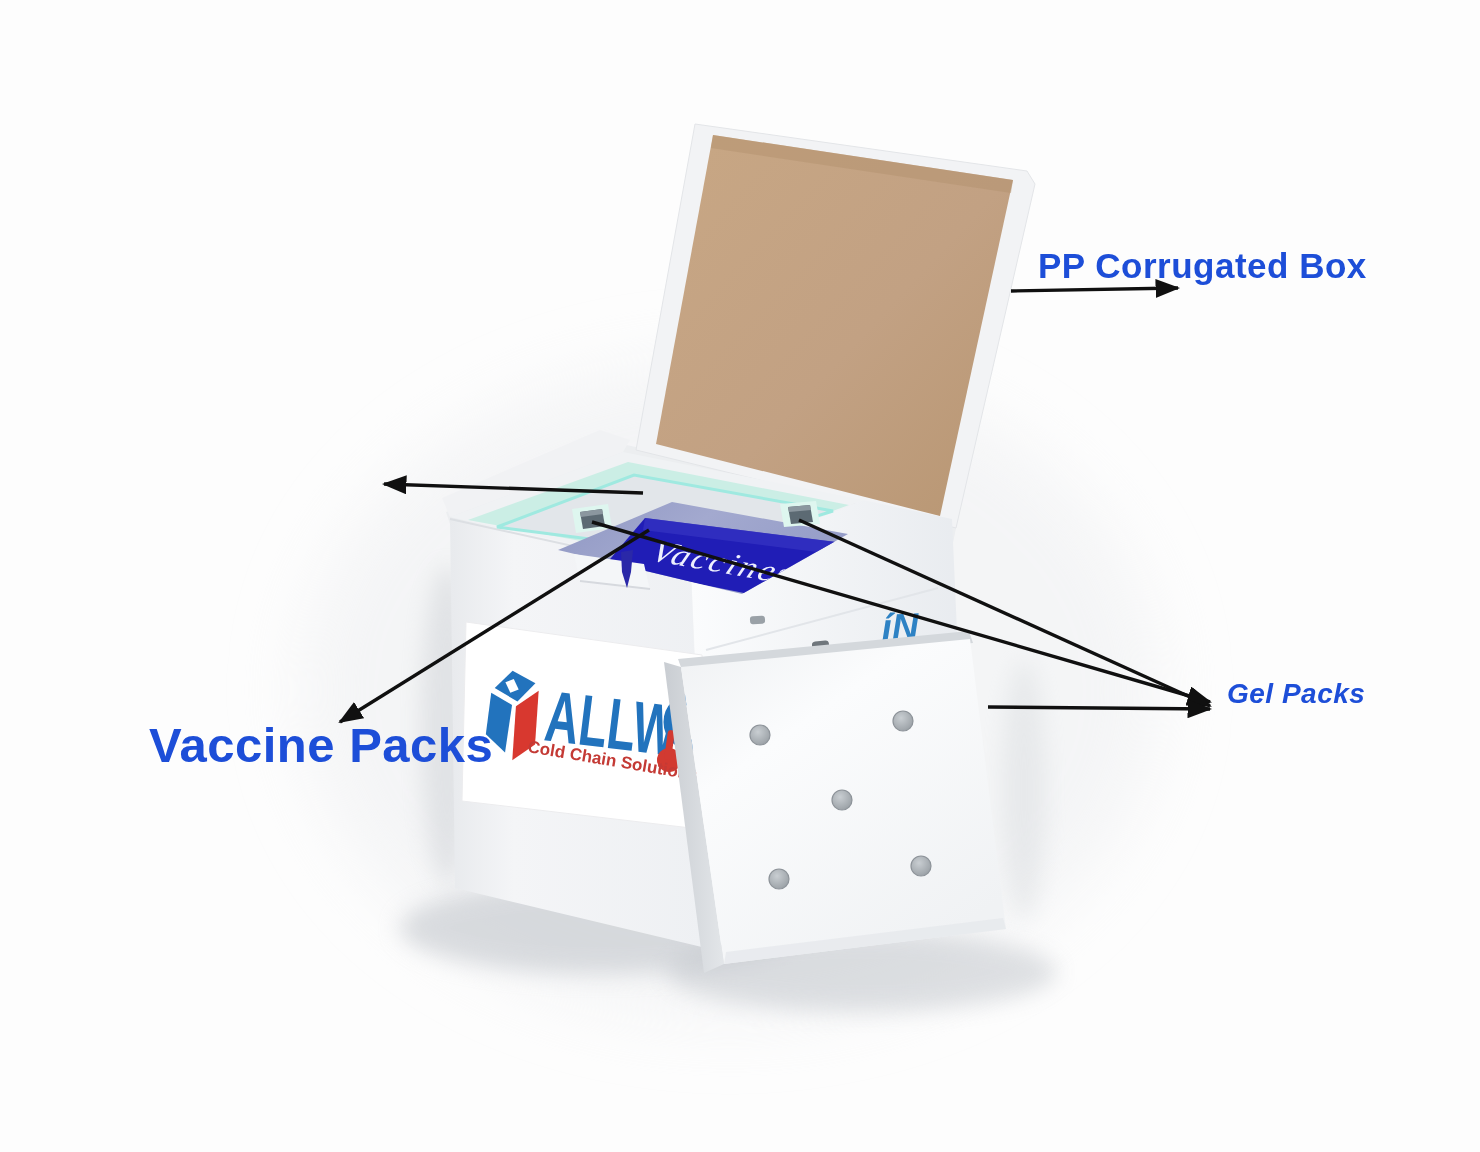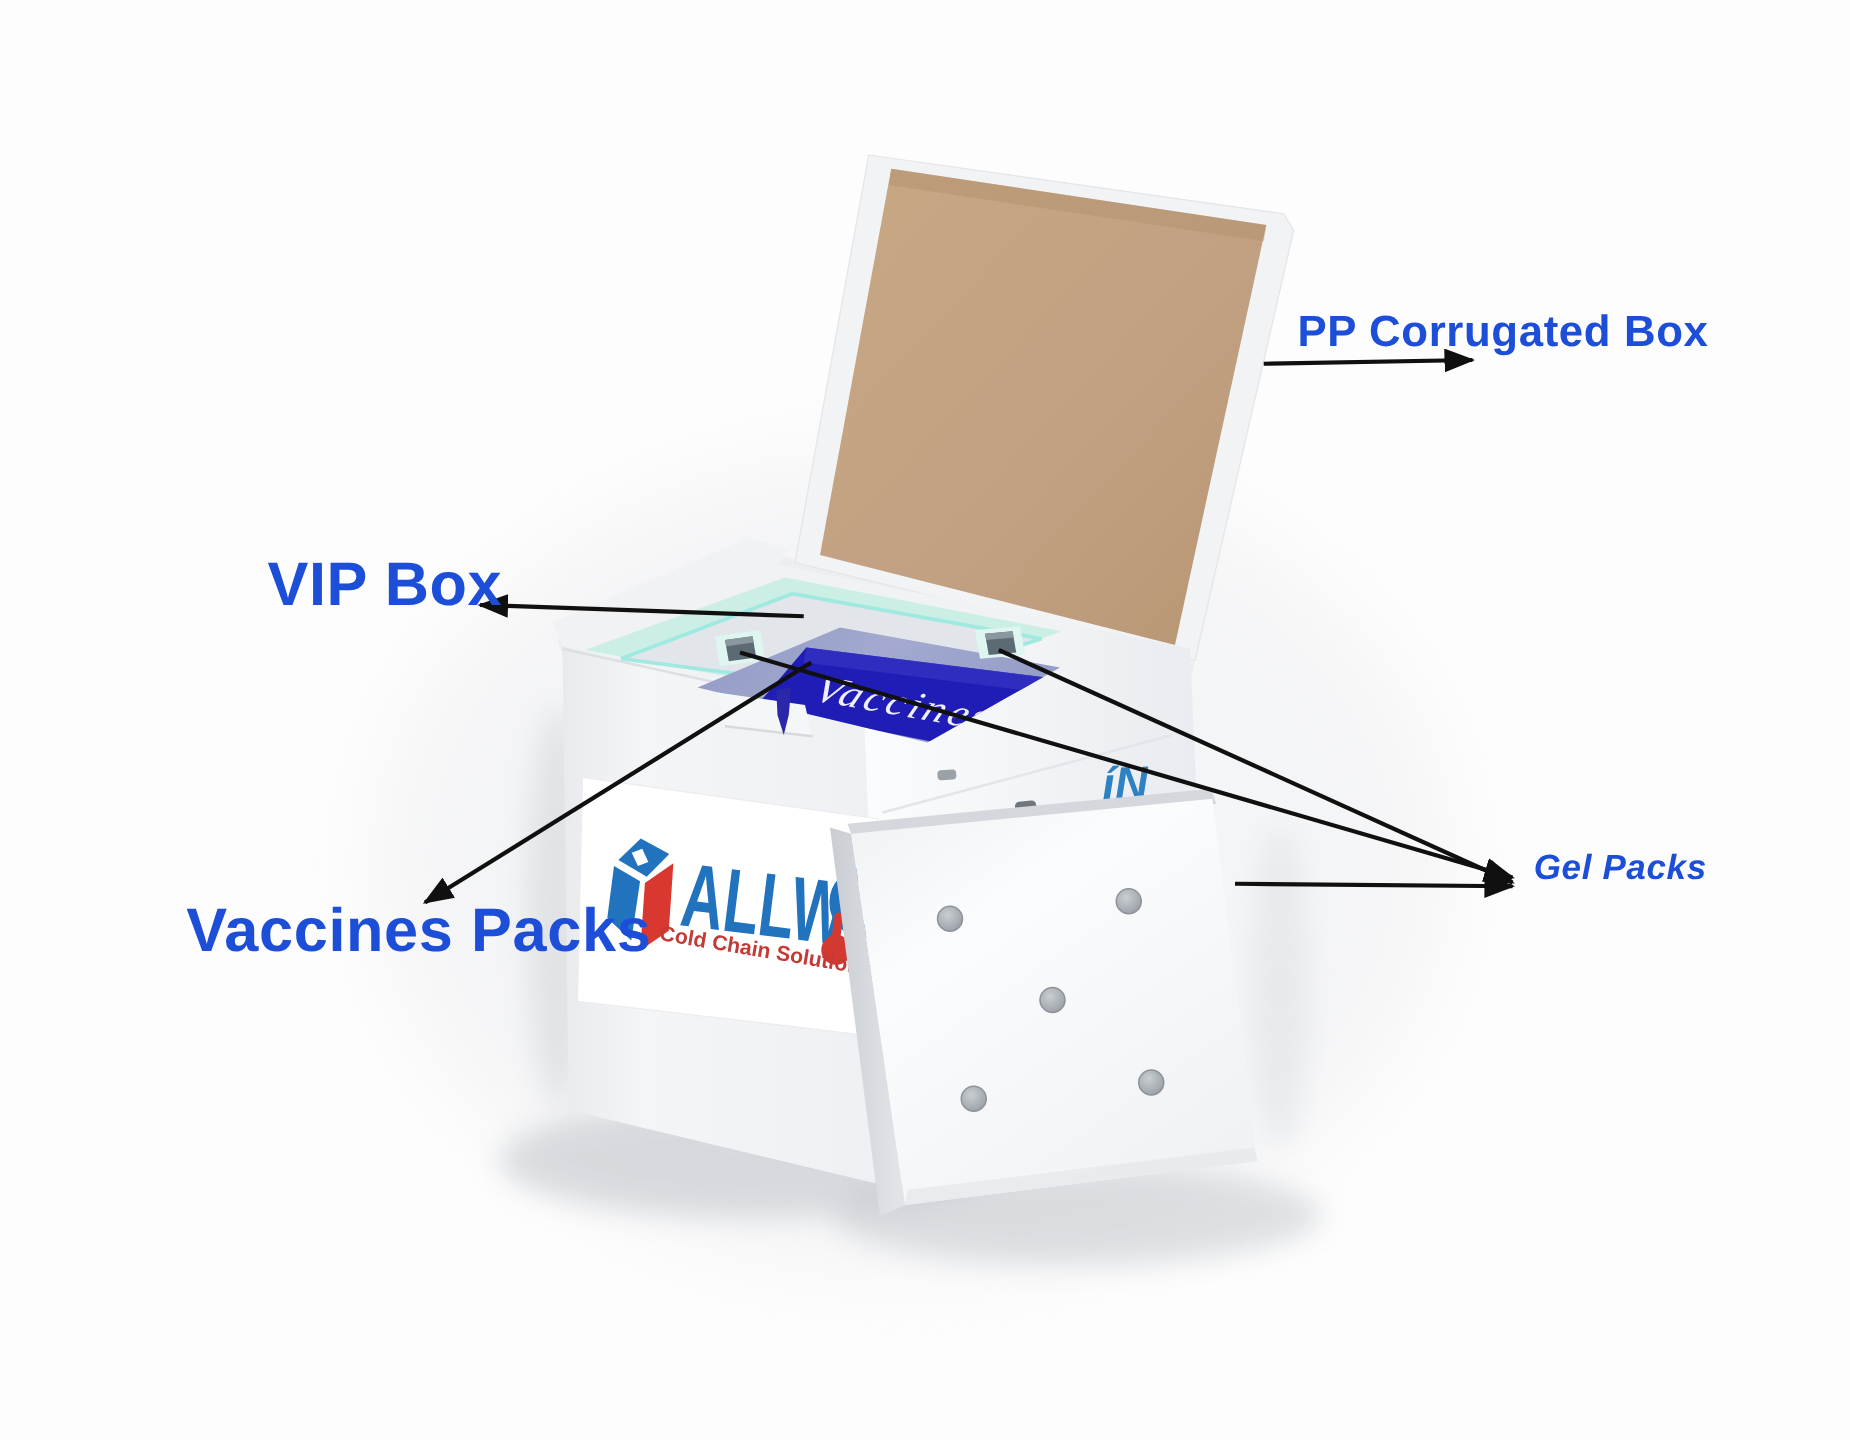--- a/index.html
+++ b/index.html
@@ -159,16 +159,15 @@
     <line x1="1011" y1="291" x2="1178" y2="288" marker-end="url(#ah)"></line>
     <line x1="643" y1="493" x2="384" y2="484" marker-end="url(#ah)"></line>
     <line x1="649" y1="530" x2="340" y2="722" marker-end="url(#ah)"></line>
     <line x1="592" y1="522" x2="1210" y2="702" marker-end="url(#ah)"></line>
     <line x1="799" y1="520" x2="1210" y2="706" marker-end="url(#ah)"></line>
     <line x1="988" y1="707" x2="1210" y2="709" marker-end="url(#ah)"></line>
   </g>
 </svg>
 
 <div class="lbl" id="lbl-pp">PP Corrugated Box</div>
-<div class="lbl" id="lbl-vip">VIP Box</div>
-<div class="lbl" id="lbl-vacc">Vaccines Packs</div>
+<div class="lbl" id="lbl-vacc">Vaccine Packs</div>
 <div class="lbl" id="lbl-gel">Gel Packs</div>
 </div>
 
 </body></html>

